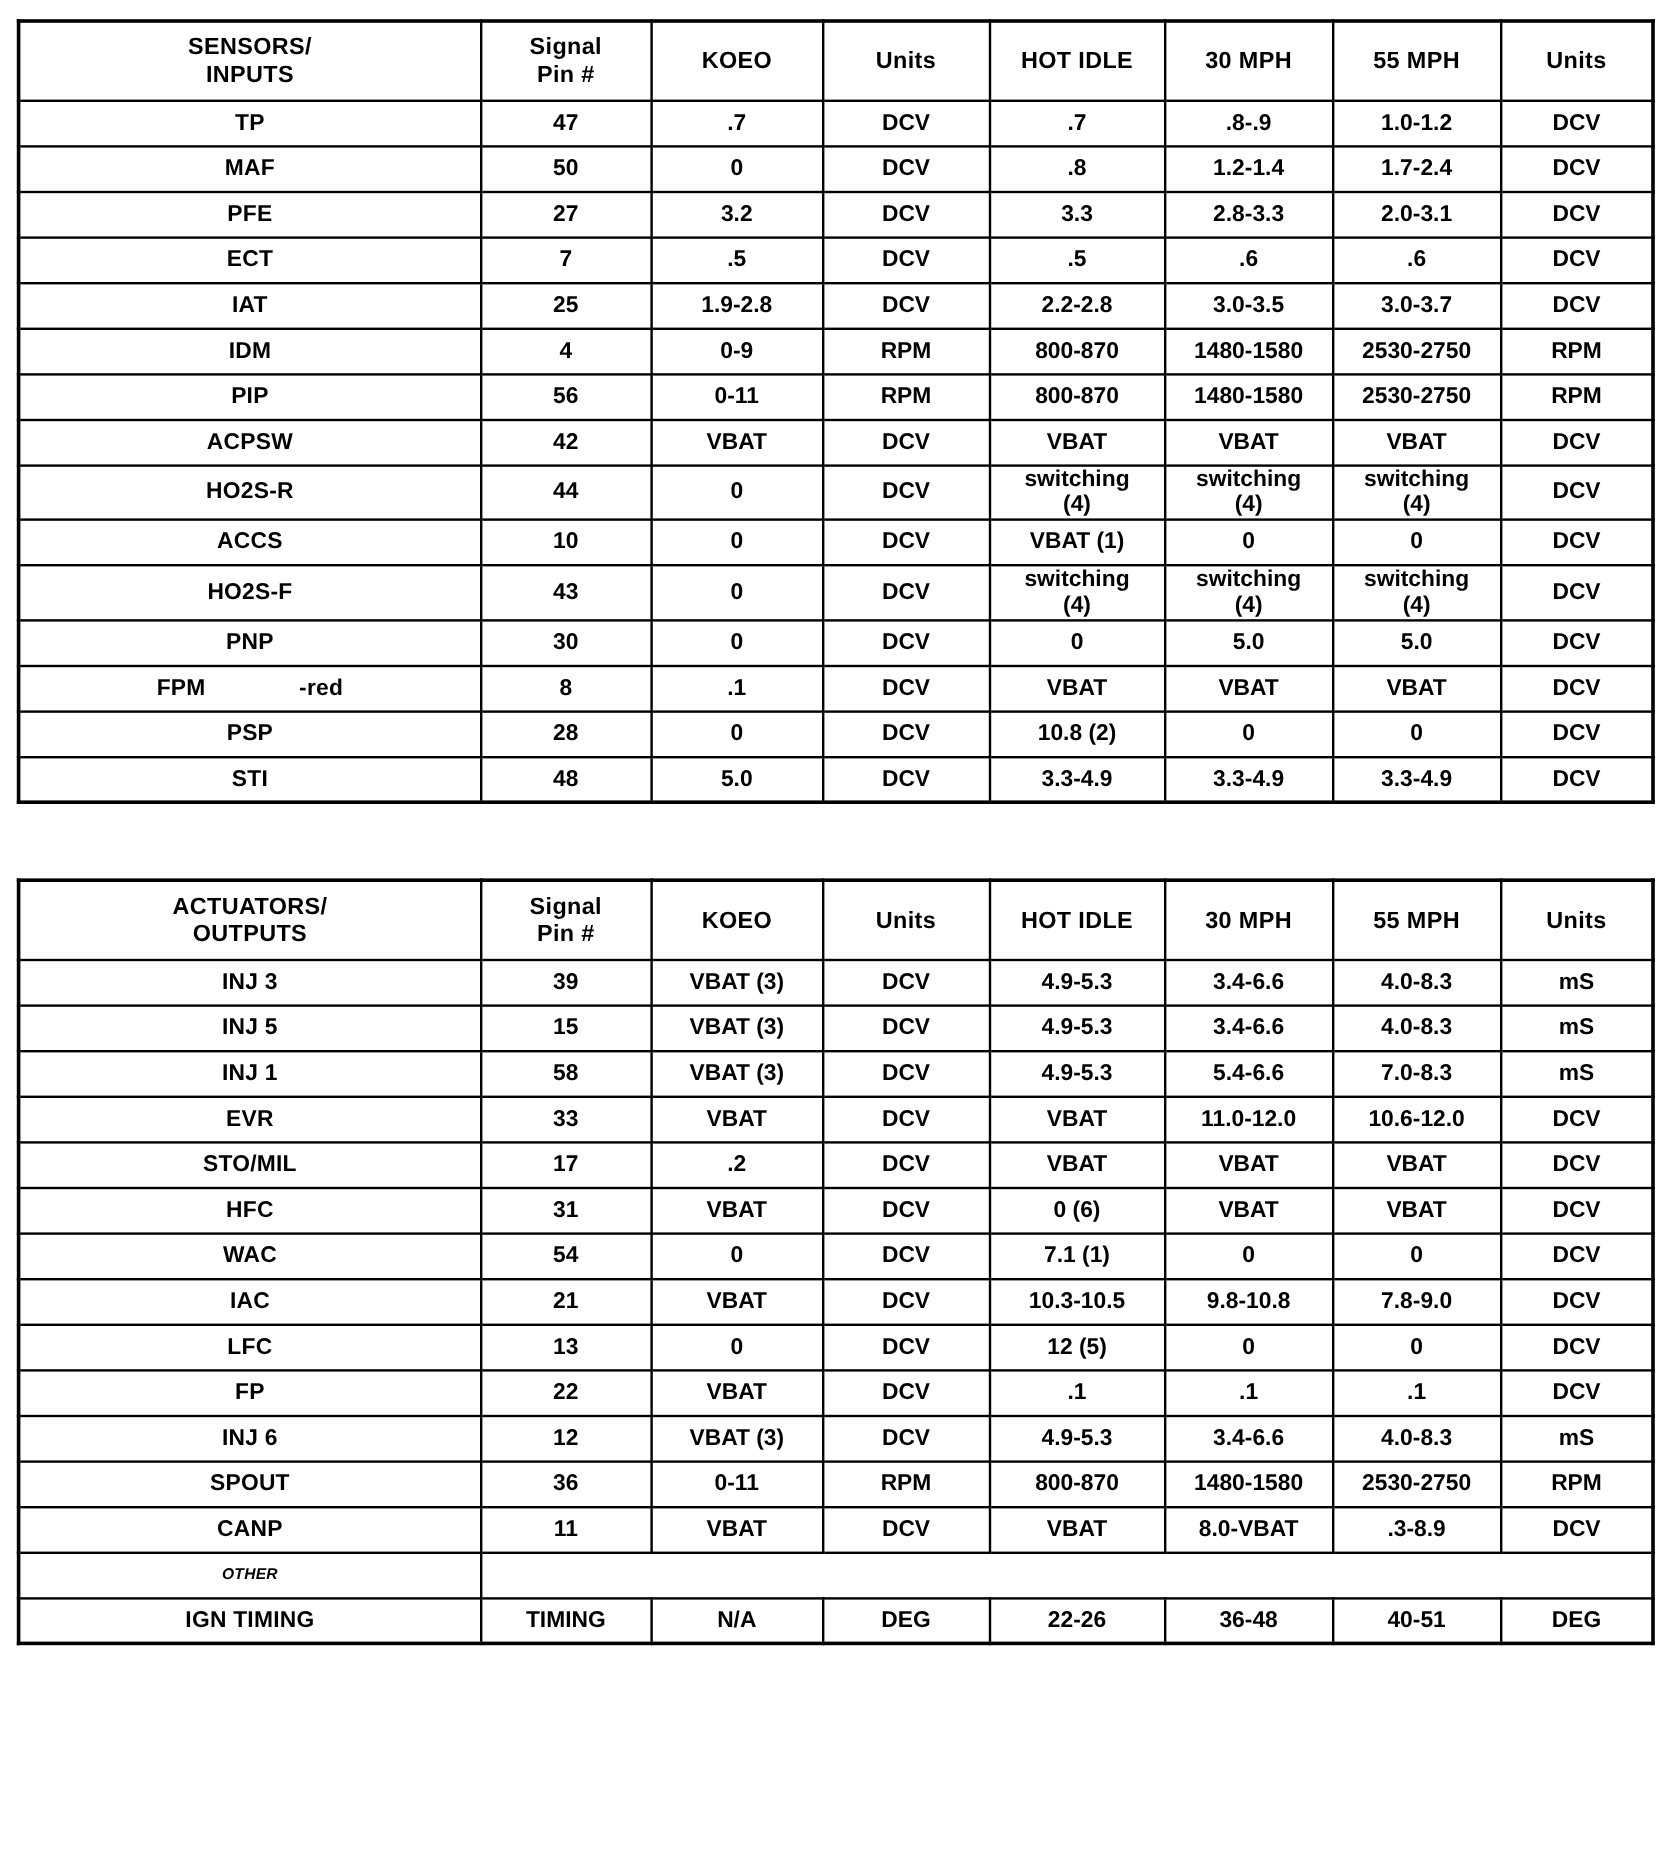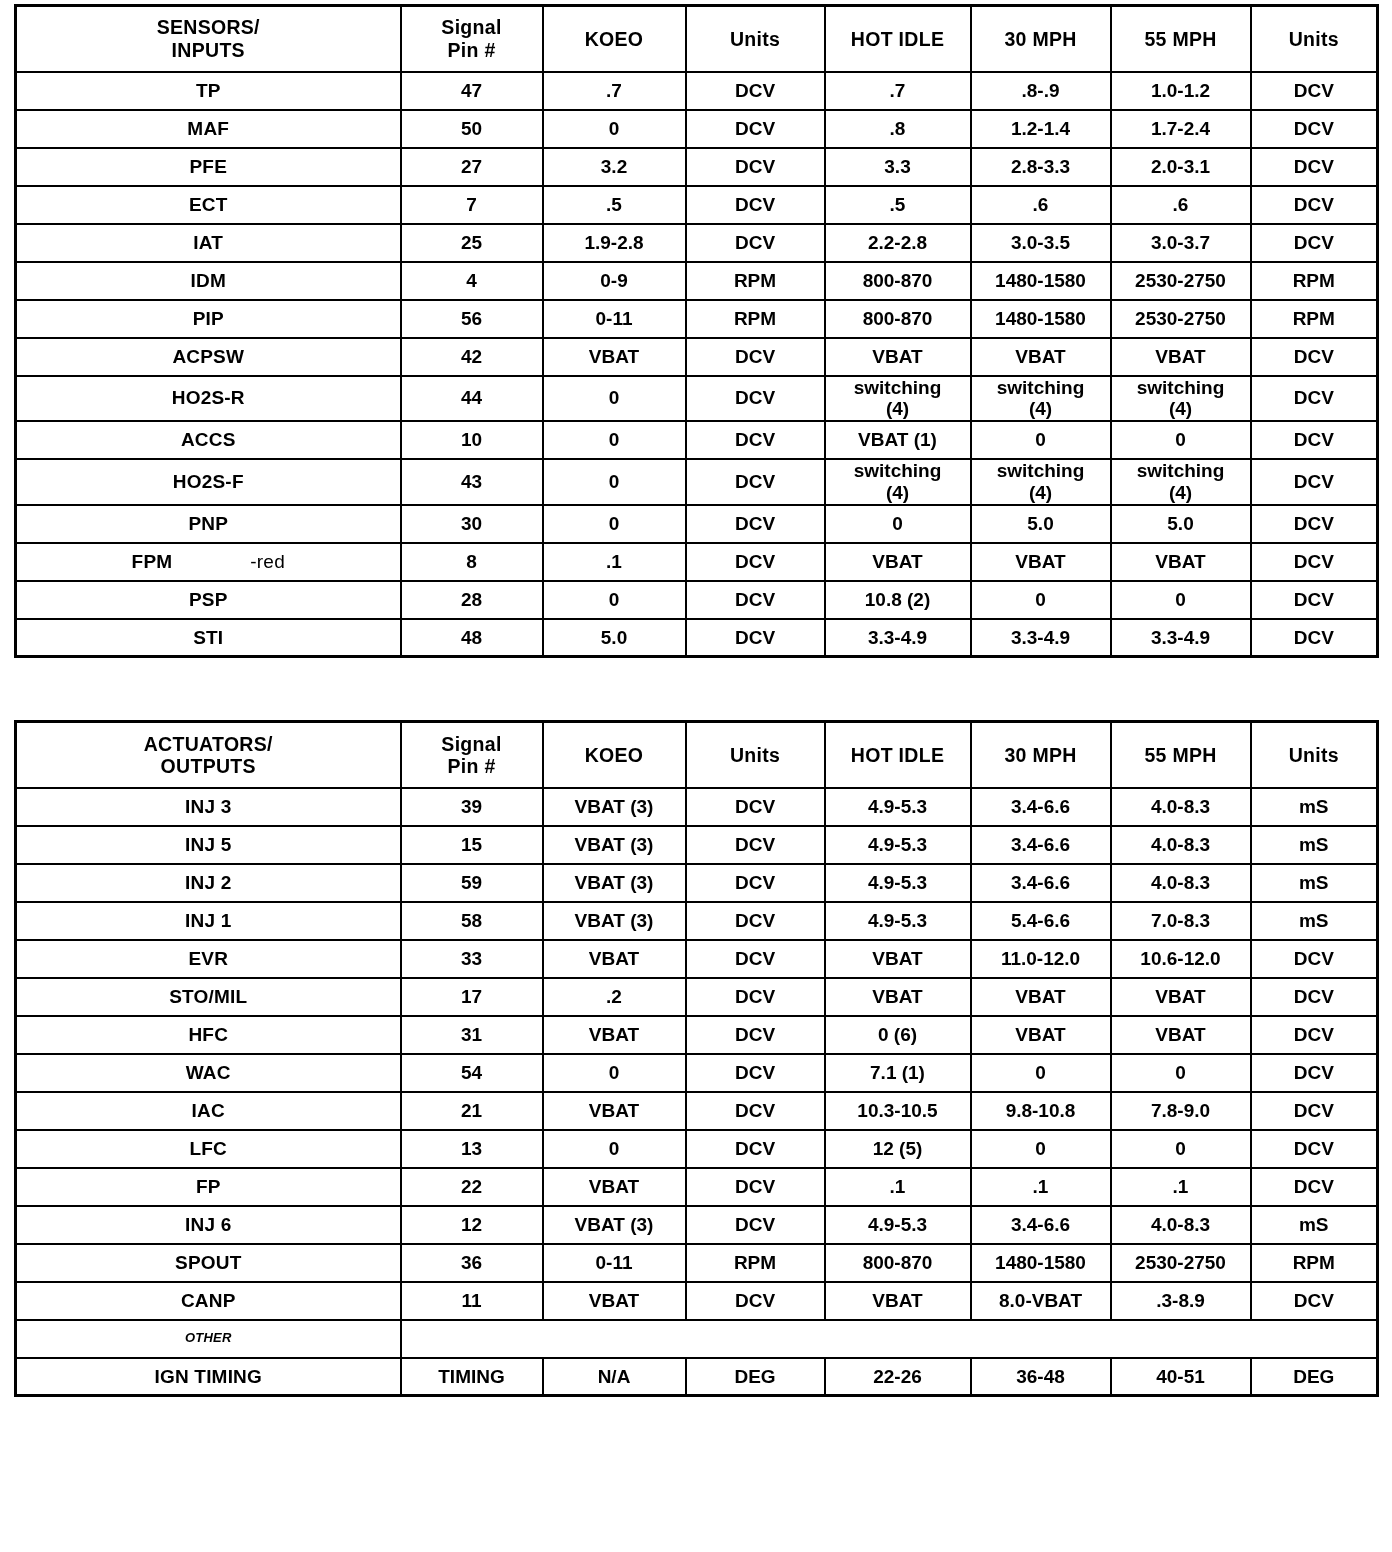--- a/index.html
+++ b/index.html
@@ -12,21 +12,21 @@
     height: 1552px;
     font-family: "Liberation Sans", sans-serif;
     color: #000000;
     -webkit-font-smoothing: none;
   }
   .page {
     width: 1392px;
     height: 1552px;
     position: relative;
     box-sizing: border-box;
-    padding: 4px 14px 0 14px;
+    padding: 16px 14px 0 14px;
   }
   table.spec {
     border-collapse: collapse;
     table-layout: fixed;
     width: 1362px;
     border: 3px solid #000;
   }
   table.spec td, table.spec th {
     border: 2px solid #000;
     padding: 0;
@@ -75,21 +75,21 @@
   .otherrow td.namecell {
     font-size: 13px;
     font-style: italic;
   }
   .otherrow td.blank {
     border-left: 2px solid #000;
   }
   .redlabel {
     display: inline-block;
     margin-left: 78px;
-    font-weight: normal;
+    font-weight: bold;
   }
 </style>
 </head>
 <body>
 
 <div class="page">
 
   <table class="spec">
     <colgroup>
       <col class="c0">
@@ -337,30 +337,20 @@
           <td class="namecell">INJ 5</td>
           <td class="lite">15</td>
           <td>VBAT (3)</td>
           <td class="lite">DCV</td>
           <td>4.9-5.3</td>
           <td>3.4-6.6</td>
           <td>4.0-8.3</td>
           <td class="lite">mS</td>
         </tr>
         <tr>
-          <td class="namecell">INJ 2</td>
-          <td class="lite">59</td>
-          <td>VBAT (3)</td>
-          <td class="lite">DCV</td>
-          <td>4.9-5.3</td>
-          <td>3.4-6.6</td>
-          <td>4.0-8.3</td>
-          <td class="lite">mS</td>
-        </tr>
-        <tr>
           <td class="namecell">INJ 1</td>
           <td class="lite">58</td>
           <td>VBAT (3)</td>
           <td class="lite">DCV</td>
           <td>4.9-5.3</td>
           <td>5.4-6.6</td>
           <td>7.0-8.3</td>
           <td class="lite">mS</td>
         </tr>
         <tr>

